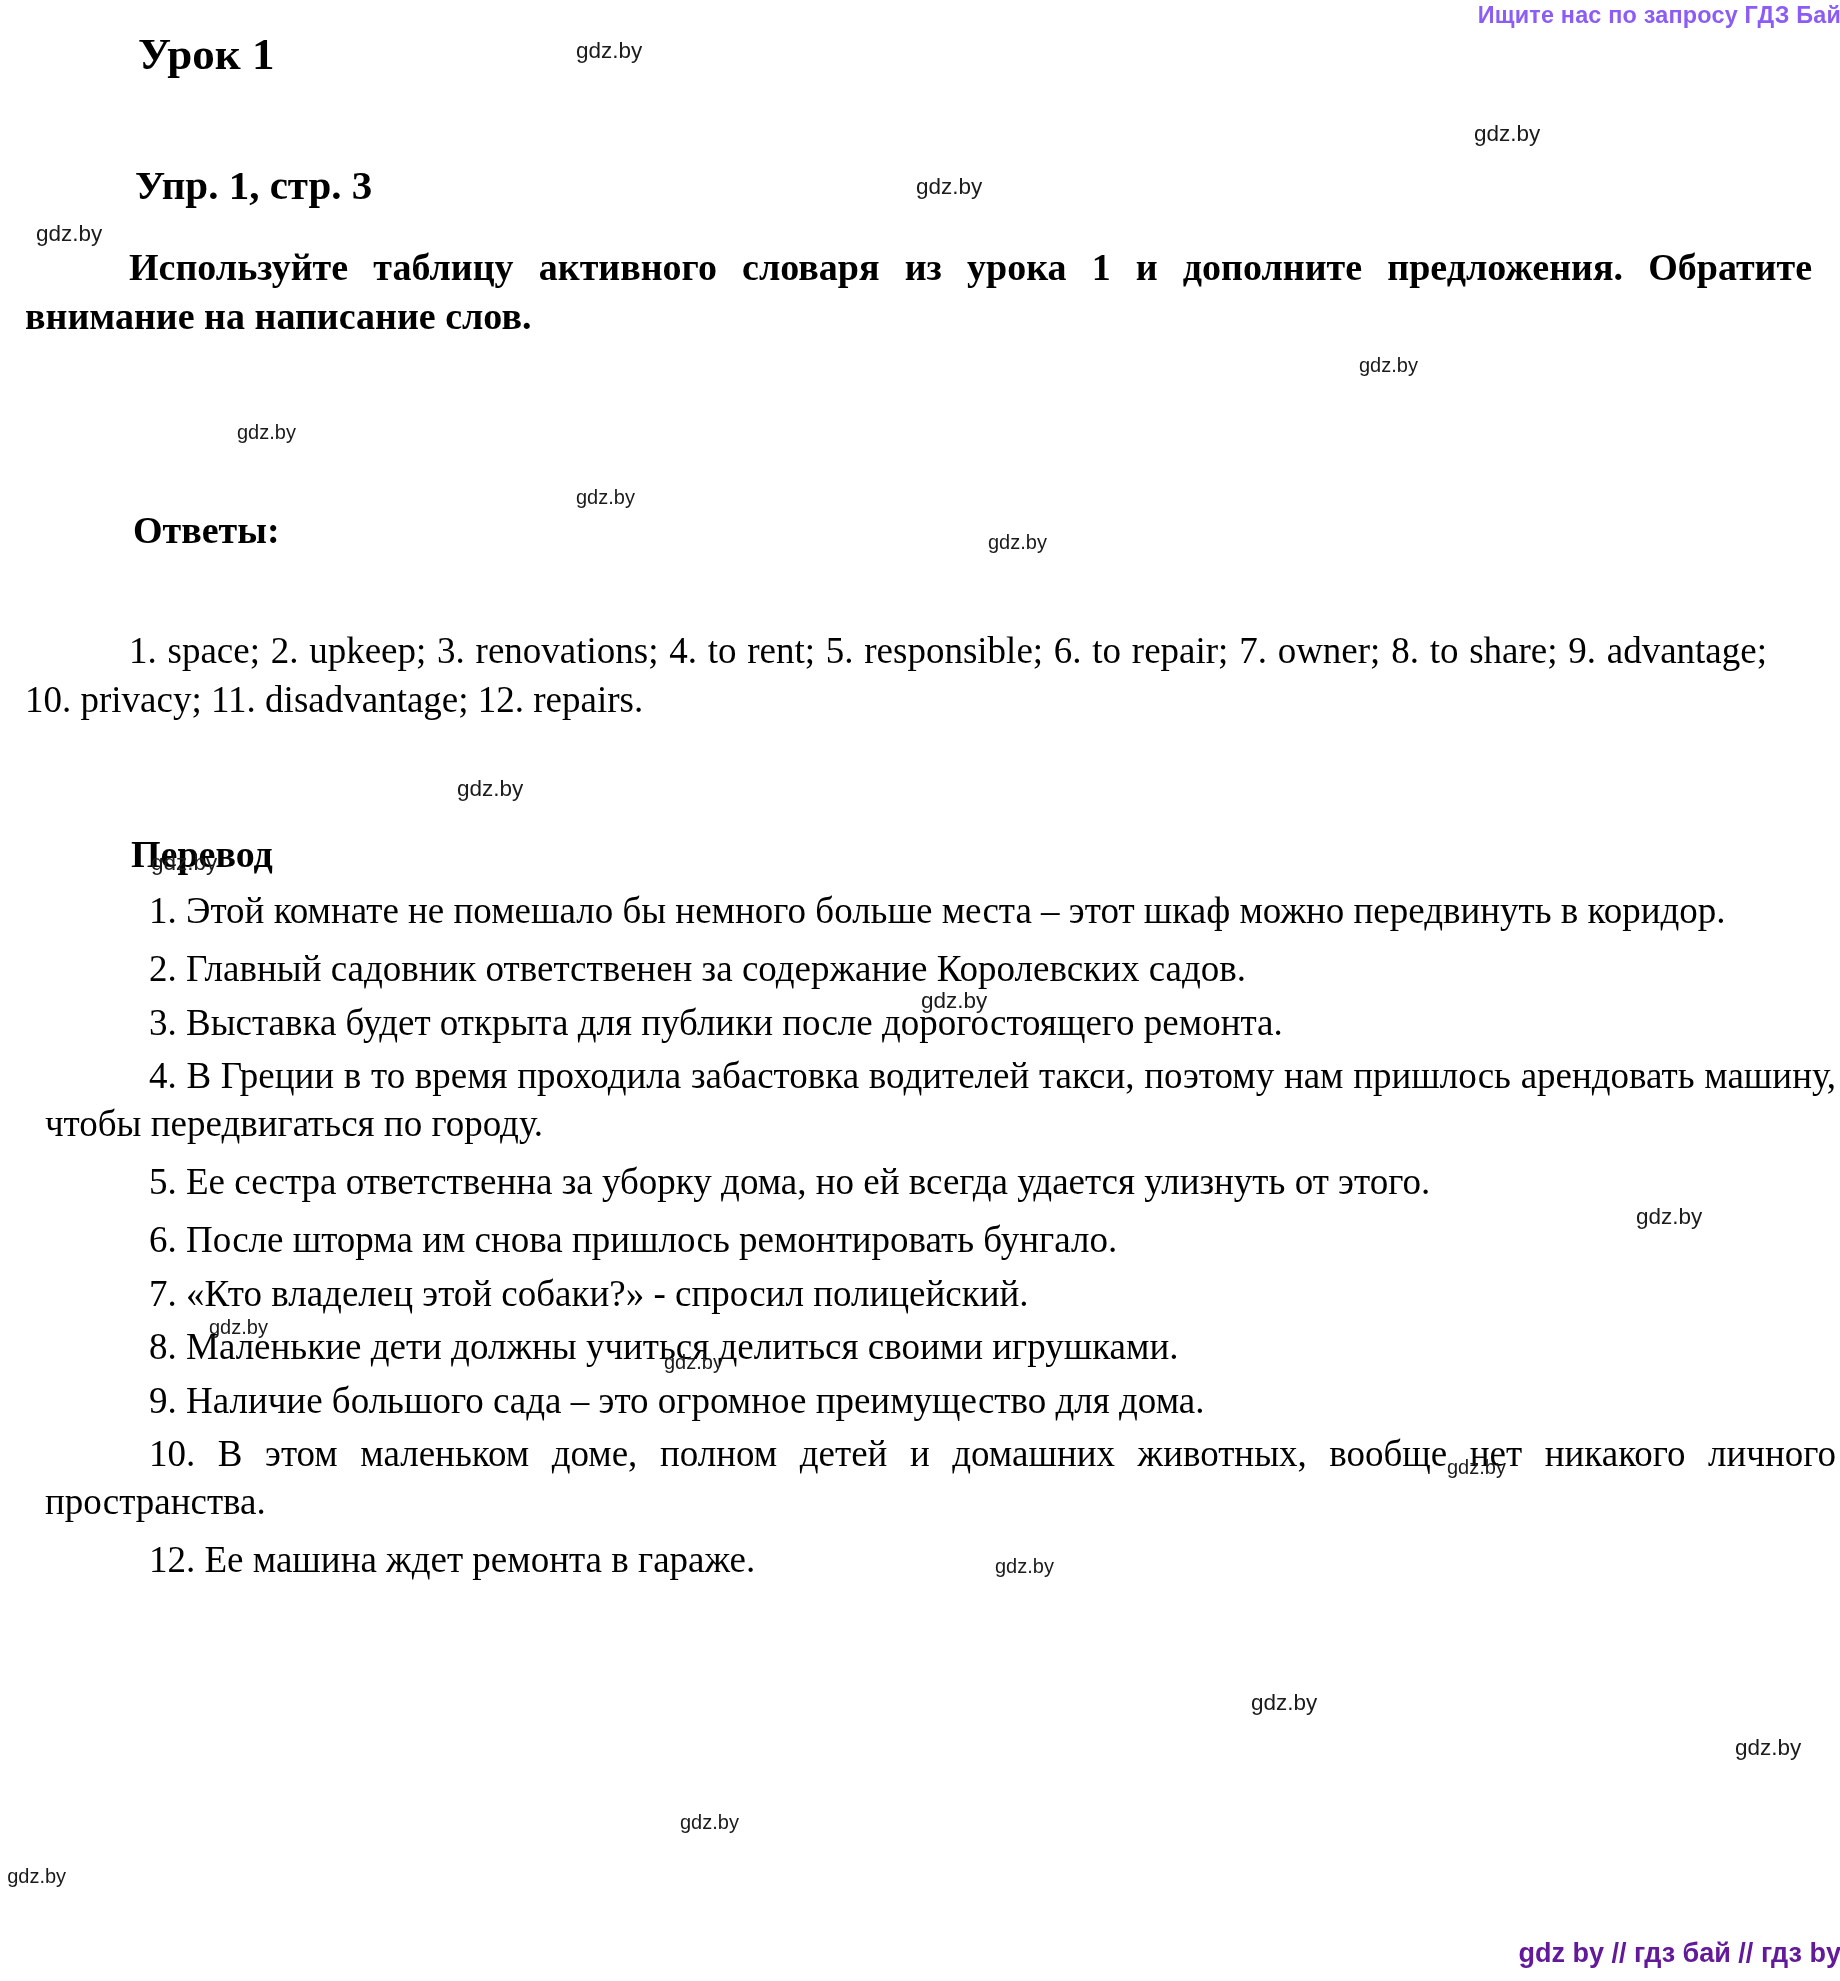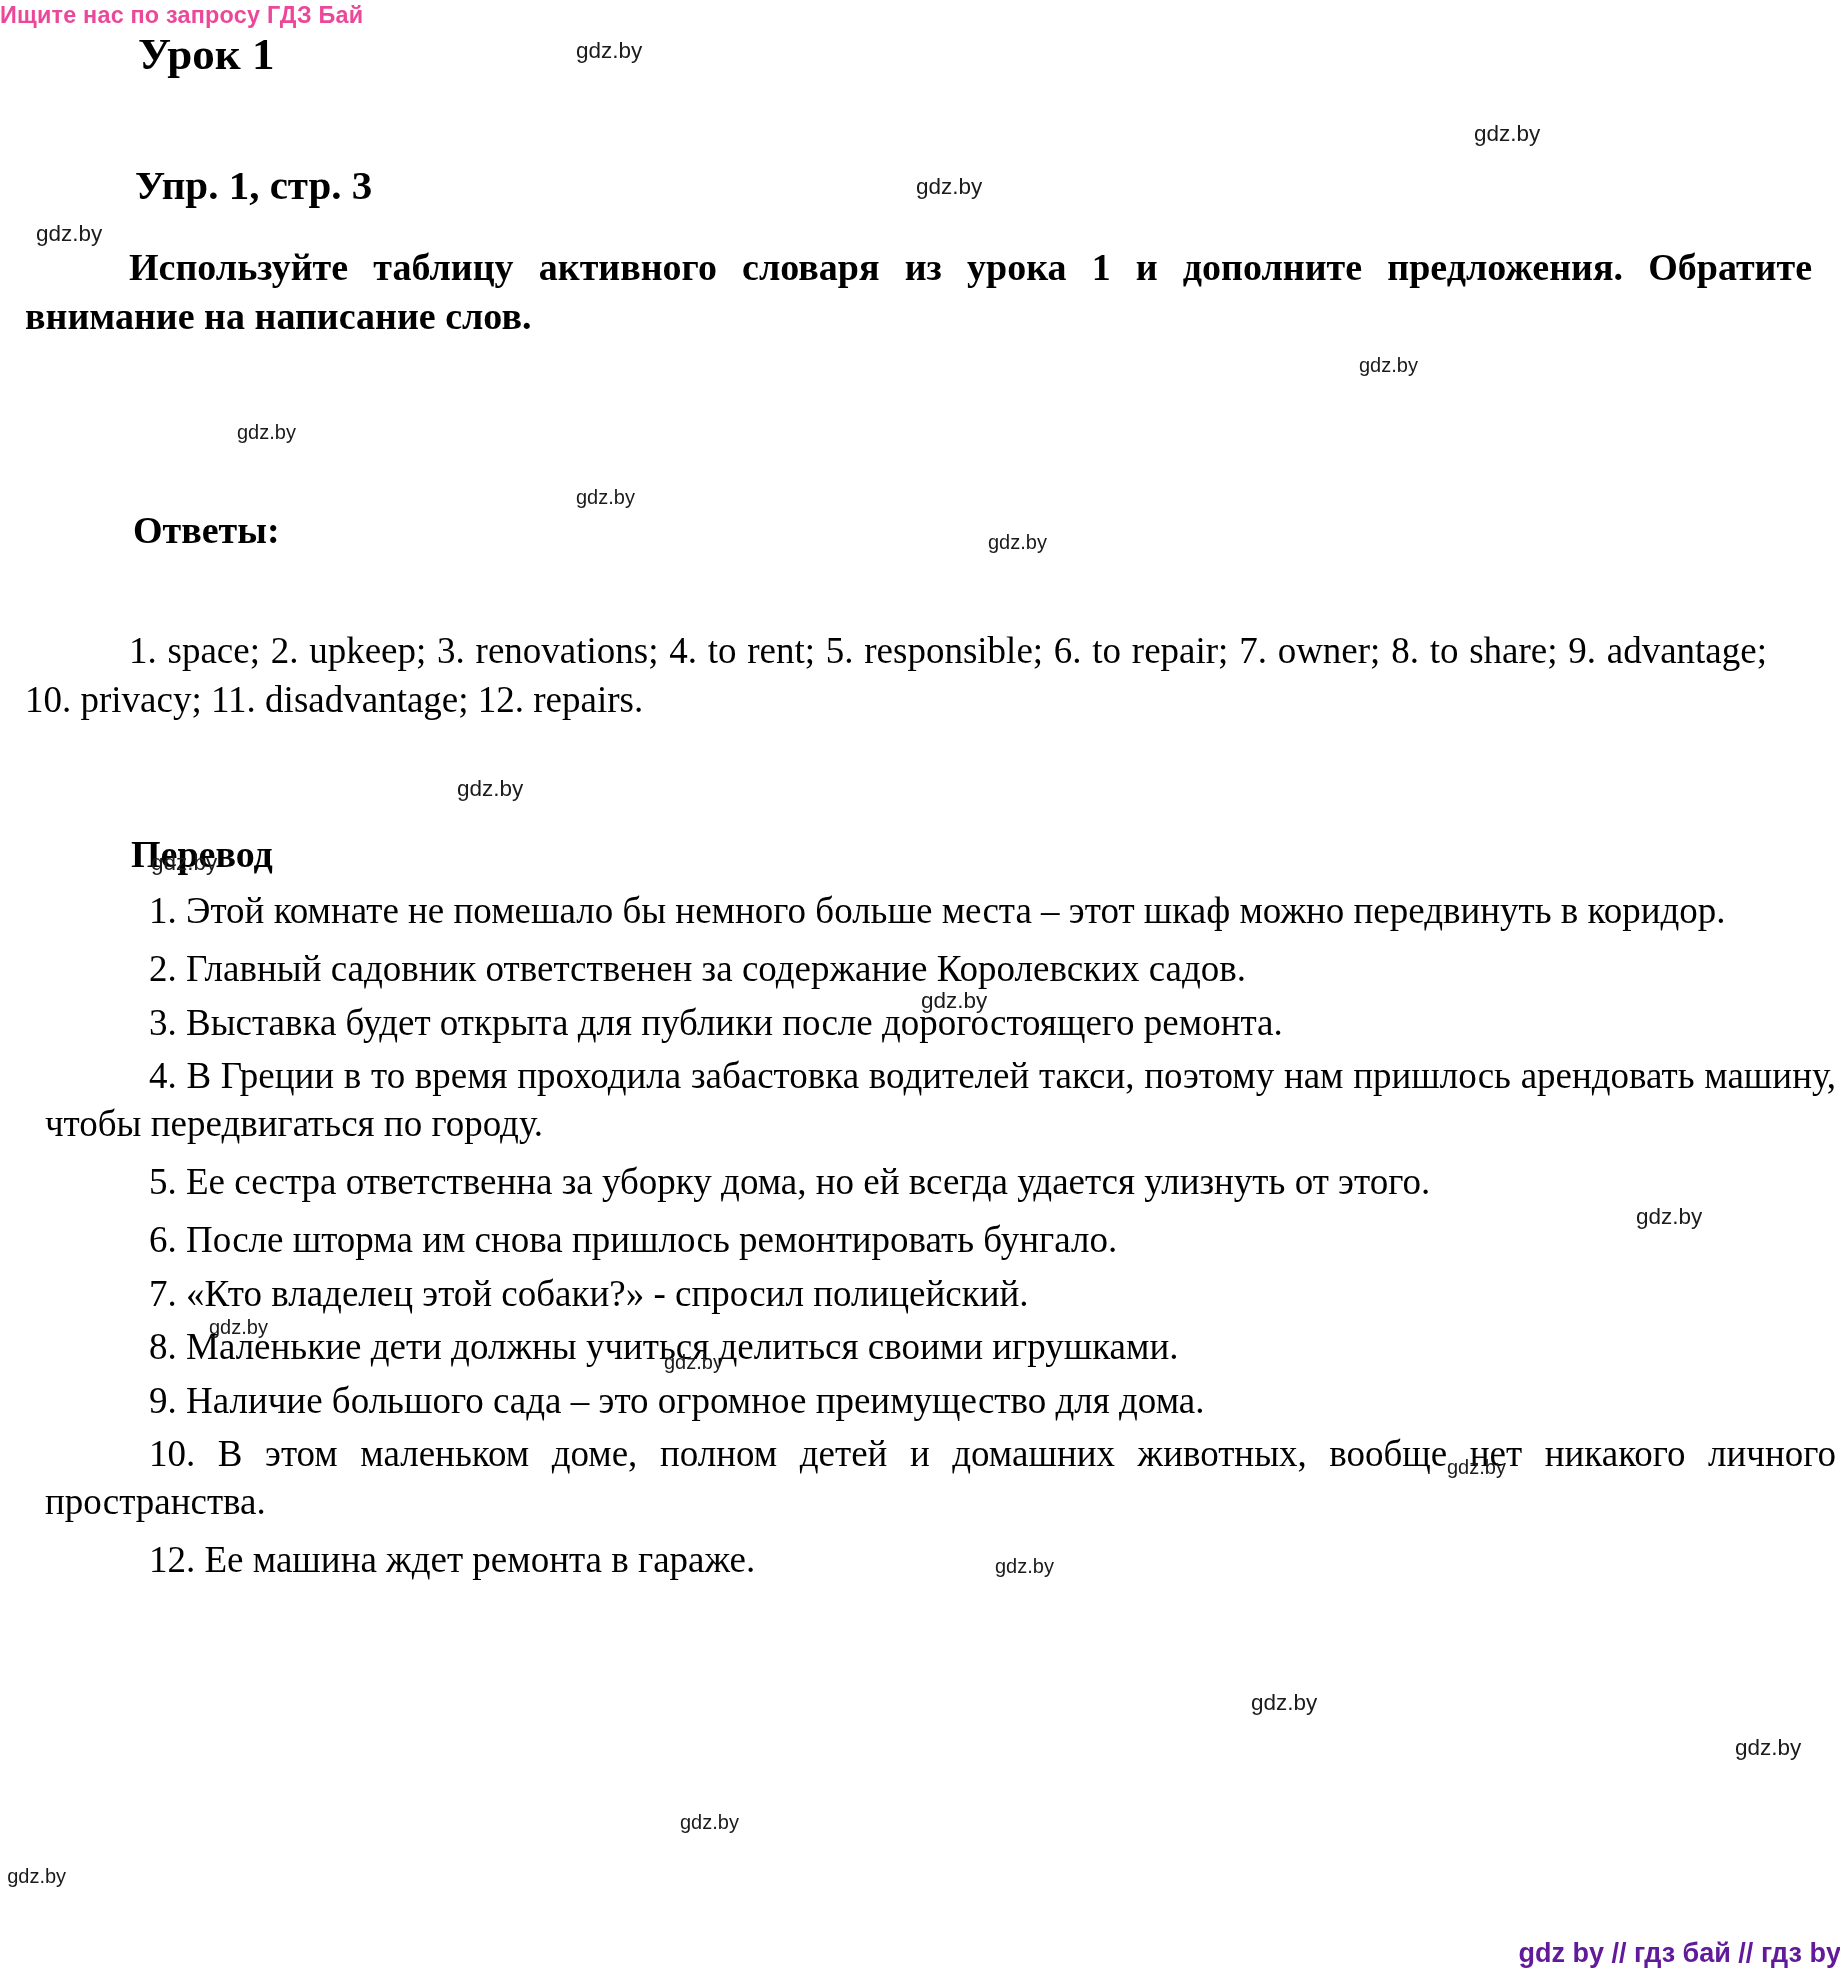--- a/index.html
+++ b/index.html
@@ -17,25 +17,25 @@
     font-family: "Liberation Serif", "DejaVu Serif", serif;
     color: #000000;
   }
 
   
   .promo-banner {
     position: absolute;
     top: 1.8px;
     left: 0;
     width: 100%;
-    text-align: left;
+    text-align: right;
     font-family: "Liberation Sans", sans-serif;
     font-weight: bold;
     font-size: 23.4px;
-    color: #ec4899;
+    color: #8b5cf6;
     letter-spacing: 0.2px;
     white-space: nowrap;
   }
 
   
   .content {
     position: absolute;
     left: 25px;
     top: 0;
     width: 1791px;

